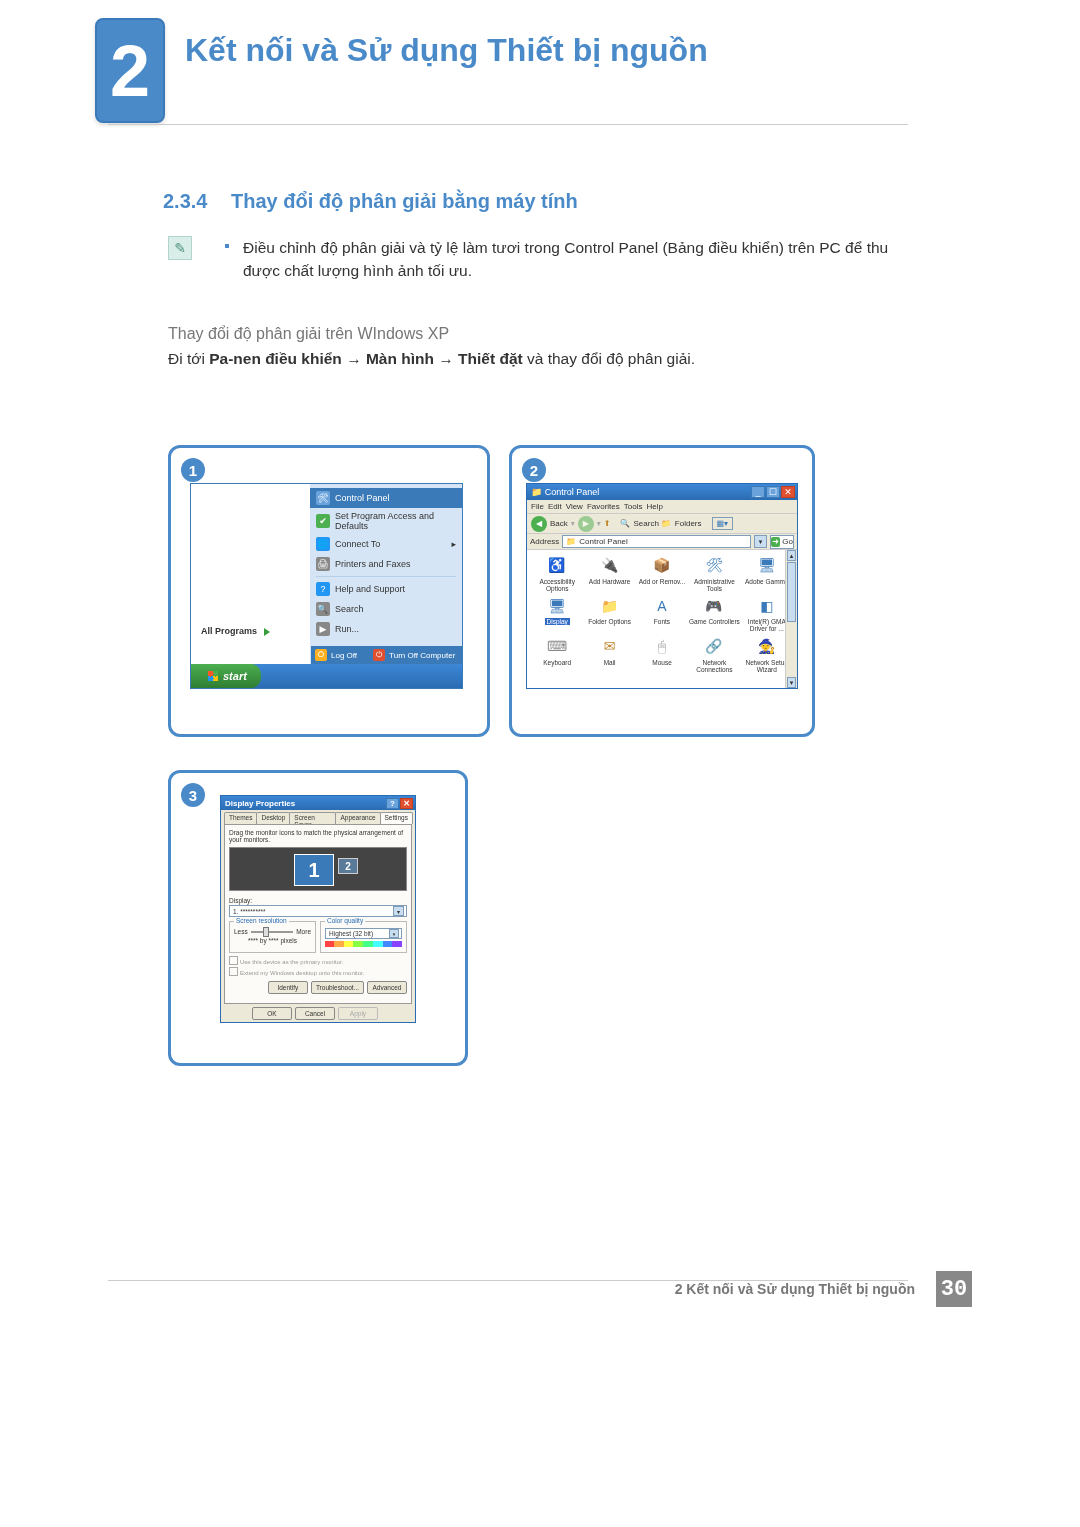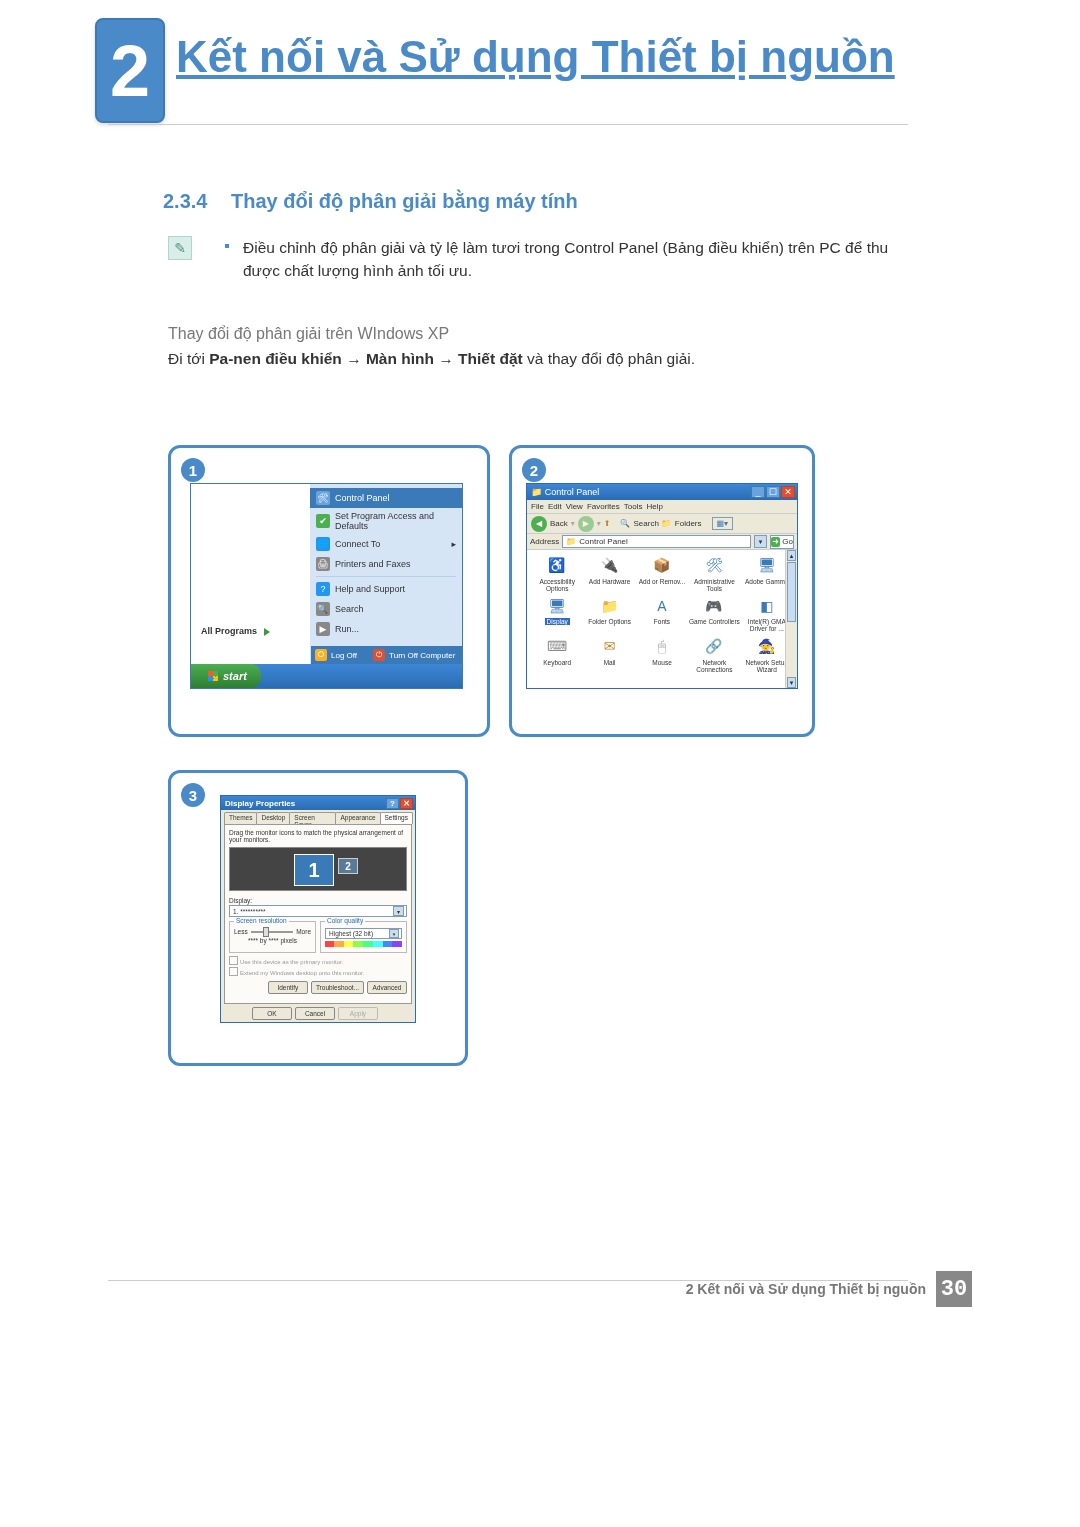--- a/index.html
+++ b/index.html
@@ -23,26 +23,25 @@
     color: #fff;
     font-size: 72px;
     font-weight: bold;
     display: flex;
     align-items: center;
     justify-content: center;
     box-shadow: 0 2px 4px rgba(0,0,0,0.15);
   }
   .chapter-title {
     position: absolute;
-    left: 176px;
+    left: 185px;
     top: 32px;
-    font-size: 44px;
+    font-size: 32px;
     font-weight: bold;
     color: #4a8ac9;
-    text-decoration: underline;
   }
   .header-line {
     position: absolute;
     left: 108px;
     top: 124px;
     width: 800px;
     border-top: 1px solid #ccc;
   }
   .section-heading {
     position: absolute;
@@ -573,21 +572,21 @@
     top: 1280px;
     width: 800px;
     border-top: 1px solid #ccc;
   }
   .footer {
     position: absolute;
     right: 108px;
     bottom: 220px;
     display: flex;
     align-items: center;
-    gap: 0;
+    gap: 11px;
   }
   .footer .ftext {
     font-size: 14px;
     font-weight: bold;
     color: #777;
     padding-right: 10px;
   }
   .footer .pagenum {
     width: 36px;
     height: 36px;

